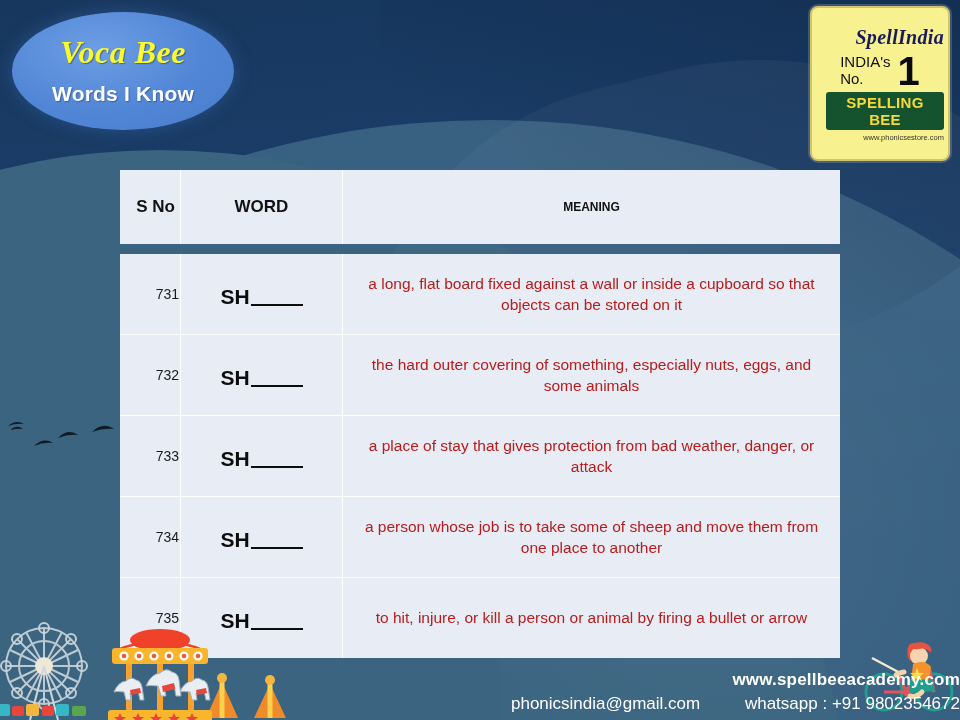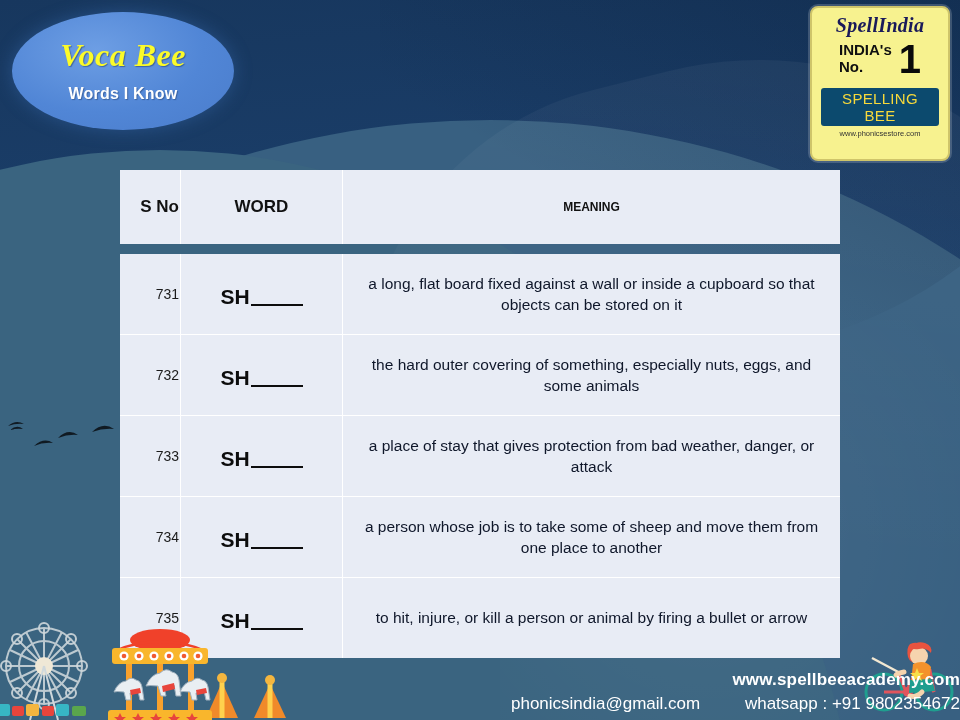--- a/index.html
+++ b/index.html
@@ -84,77 +84,77 @@
     color: #fbfb2a;
     letter-spacing: 0.5px;
     line-height: 1.05;
     text-shadow: 1px 1px 1px rgba(20,40,80,0.45);
     margin-bottom: 12px;
     font-style: italic;
   }
   .brand-sub {
     font-family: "Liberation Sans", sans-serif;
     font-weight: bold;
-    font-size: 16px;
+    font-size: 21px;
     color: #ffffff;
     letter-spacing: 0.2px;
     text-shadow: 1px 1px 1px rgba(20,40,80,0.4);
   }
 
   
   .spellindia {
     position: absolute;
     right: 10px; top: 6px;
     width: 140px; height: 155px;
     background: #f7f28f;
     border: 2px solid #cfc56a;
     border-radius: 8px;
     box-shadow: 0 0 0 2px rgba(255,255,255,0.18);
     display: flex; flex-direction: column;
-    align-items: center;
-    padding: 2px 4px 4px;
+    align-items: flex-end;
+    padding: 14px 4px 4px;
     box-sizing: border-box;
     overflow: hidden;
   }
   .si-brand {
     font-family: "Liberation Serif", serif;
     font-style: italic;
     font-weight: bold;
     font-size: 20px;
     color: #1a1a5a;
     letter-spacing: 0.3px;
     margin-top: 4px;
   }
   .si-row {
     display: flex;
     align-items: center;
     justify-content: center;
     width: 100%;
     margin-top: 4px;
   }
   .si-indias {
-    font-weight: bold;
+    font-weight: normal;
     font-size: 15px;
     color: #101010;
     line-height: 1.12;
     text-align: left;
   }
   .si-one {
     font-family: "Liberation Sans", sans-serif;
     font-weight: bold;
     font-size: 40px;
     color: #0a0a0a;
     line-height: 0.9;
     margin-left: 7px;
   }
   .si-bee {
-    margin-top: 11px;
-    background: #0c4a6e;
+    margin-top: 3px;
+    background: #14532d;
     color: #f7d93b;
-    font-weight: normal;
+    font-weight: bold;
     font-size: 15px;
     letter-spacing: 0.3px;
     padding: 2px 8px;
     border-radius: 3px;
     width: calc(100% - 10px);
     text-align: center;
     box-sizing: border-box;
   }
   .si-prep {
     margin-top: 5px;
@@ -190,21 +190,21 @@
 
   thead td, thead th {
     background: #e8ecf5;
     height: 72px;
     vertical-align: middle;
     border-right: 1px solid #ffffff;
     font-weight: bold;
     color: #111;
   }
   thead th:last-child, thead td:last-child { border-right: none; }
-  .th-sno  { font-size: 17px; text-align: right;   padding-left: 12px; }
+  .th-sno  { font-size: 17px; text-align: center;   padding-left: 12px; }
   .th-word { font-size: 17px; text-align: center; }
   .th-mean { font-size: 12px; text-align: center; }
 
   .header-gap { height: 10px; }
 
   tbody td {
     background: #e8ecf5;
     border-right: 1px solid #ffffff;
     border-bottom: 1px solid #ffffff;
     vertical-align: middle;
@@ -231,21 +231,21 @@
     width: 52px;
     border-bottom: 2.5px solid #0d0d0d;
     vertical-align: -2px;
     margin-left: 1px;
   }
   .cell-mean {
     text-align: center;
     font-size: 15.5px;
     line-height: 1.38;
     padding: 0 12px;
-    color: #0f172a;
+    color: #b91c1c;
   }
 
   
   .footer {
     position: absolute;
     left: 0; right: 0; bottom: 6px;
     text-align: right;
     color: #ffffff;
   }
   .footer-site {

